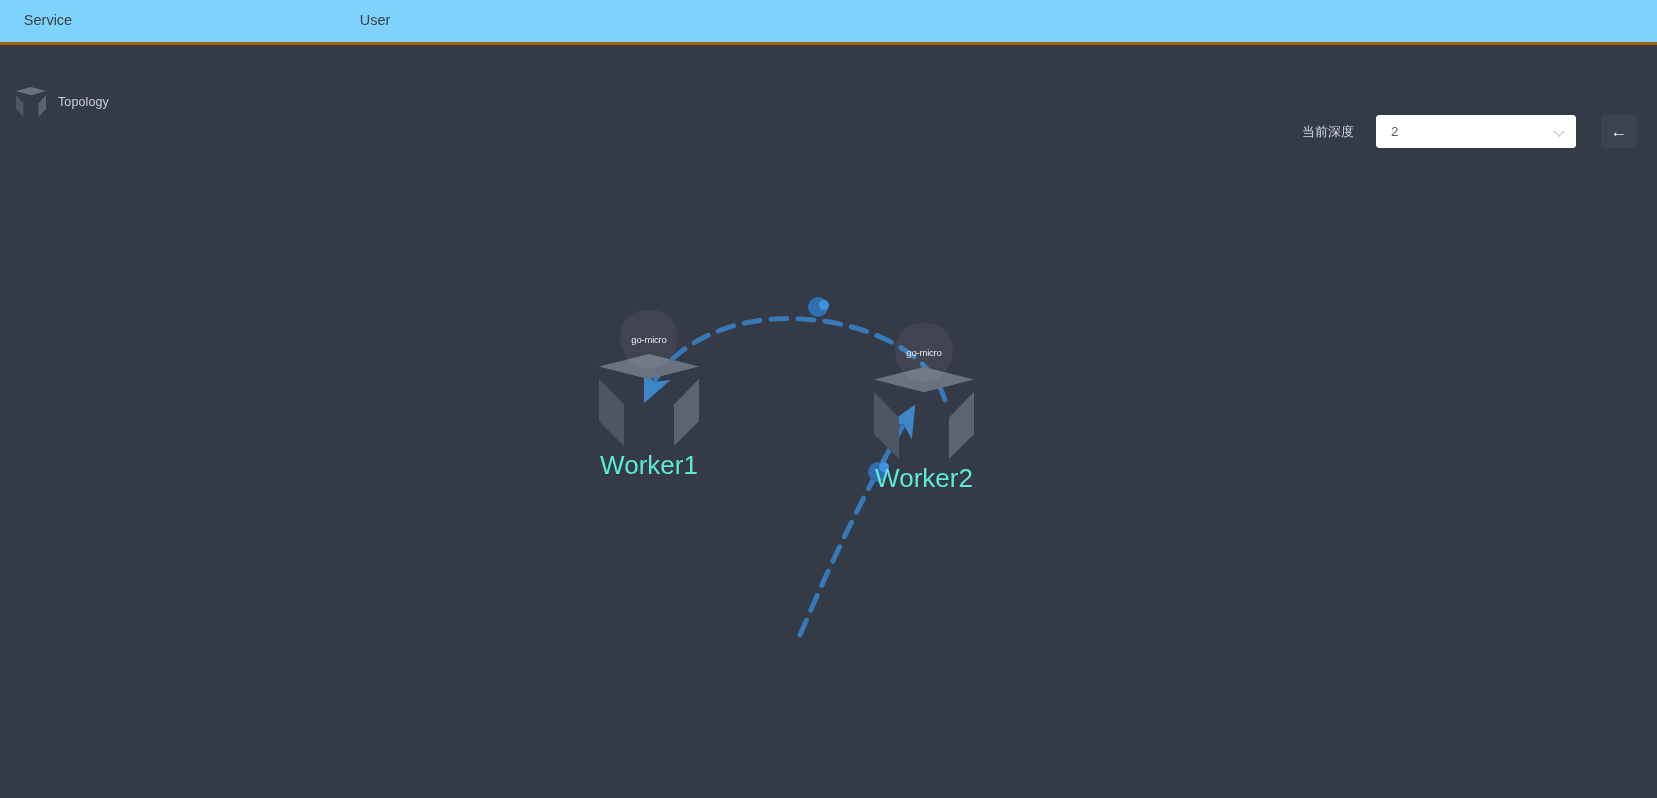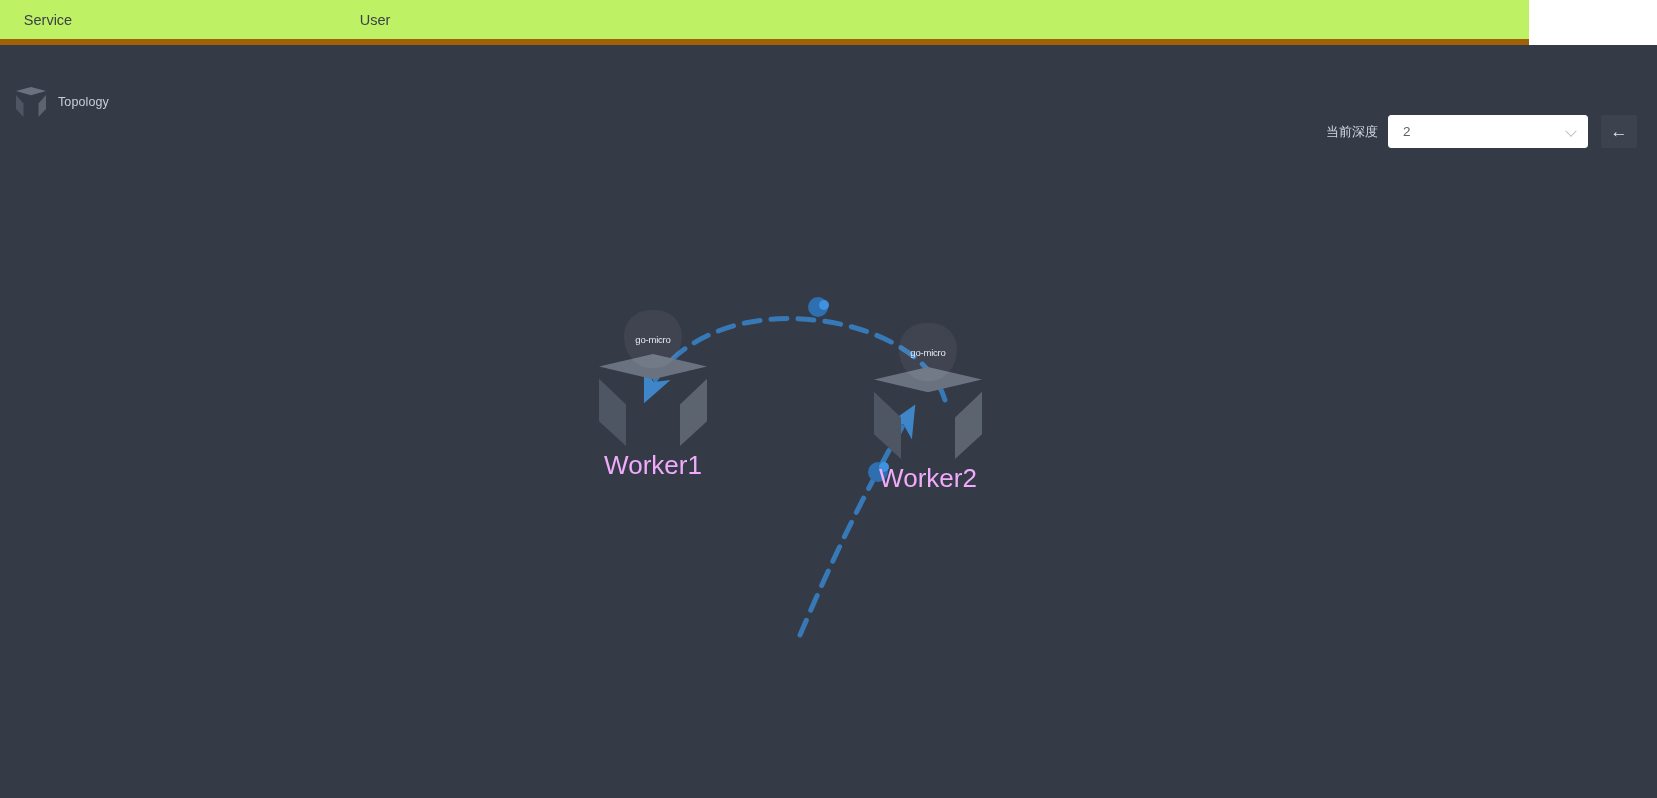--- a/index.html
+++ b/index.html
@@ -9,23 +9,23 @@
     overflow: hidden;
     font-family: "Liberation Sans", sans-serif;
     background: #ffffff;
   }
 
   #app { position: relative; width: 1657px; height: 798px; }
 
   
   .tabbar {
     position: absolute; top: 0; left: 0;
-    width: 1529px; height: 45px;
-    background: #bef264;
-    border-bottom: 6px solid #a16207;
+    width: 1657px; height: 45px;
+    background: #7dd3fc;
+    border-bottom: 3px solid #a16207;
   }
   .tabs { position: relative; height: 45px; }
   .tab {
     position: absolute; top: 0;
     height: 44px; line-height: 40px;
     font-size: 14.5px;
     color: #3b4049;
     cursor: pointer;
     text-align: center;
     white-space: nowrap;
@@ -87,21 +87,21 @@
   .cube.healthy .left  { background: #4e5663; }
   .cube.healthy .right { background: #5c6470; }
   
   .cube.unhealthy .top   { background: #c07f92; }
   .cube.unhealthy .left  { background: #9c5369; }
   .cube.unhealthy .right { background: #ac6579; }
 
   
   .depth-control {
     position: absolute; top: 70px; right: 20px;
-    display: flex; align-items: center;
+    display: flex; align-items: center; gap: 12px;
   }
   .depth-label {
     font-size: 13px; color: #d3d8e0;
     margin-right: 10px; white-space: nowrap;
   }
   .depth-select {
     position: relative;
     width: 200px; height: 33px;
     background: #ffffff;
     border: 1px solid #ffffff;
@@ -130,21 +130,21 @@
     color: #e2e6ec;
     font-size: 17px;
     line-height: 1;
   }
 
   
   .graph { position: absolute; inset: 0; }
   .graph svg { position: absolute; top: 0; left: 0; }
 
   .node { position: absolute; }
-  .node-cube { position: relative; width: 108px; height: 92px; }
+  .node-cube { position: relative; width: 100px; height: 92px; }
   .node-cube .top   { background: #6b7381; }
   .node-cube .left  { background: #4e5764; }
   .node-cube .right { background: #5d6571; }
 
   
   .badge {
     position: absolute;
     width: 58px; height: 58px;
     left: 50%; top: -44px;
     transform: translateX(-50%);
@@ -159,21 +159,21 @@
     white-space: nowrap;
   }
   .badge.pin {
     border-radius: 50% 50% 50% 50% / 56% 56% 90% 90%;
   }
   .node-label {
     position: absolute;
     left: 50%; transform: translateX(-50%);
     top: 96px;
     font-size: 26px;
-    color: #f0abfc;
+    color: #5eead4;
     white-space: nowrap;
     font-weight: 400;
     text-align: right;
   }
 
   .users-icon { width: 34px; height: 26px; display: block; }
 </style>
 </head>
 <body>
 

